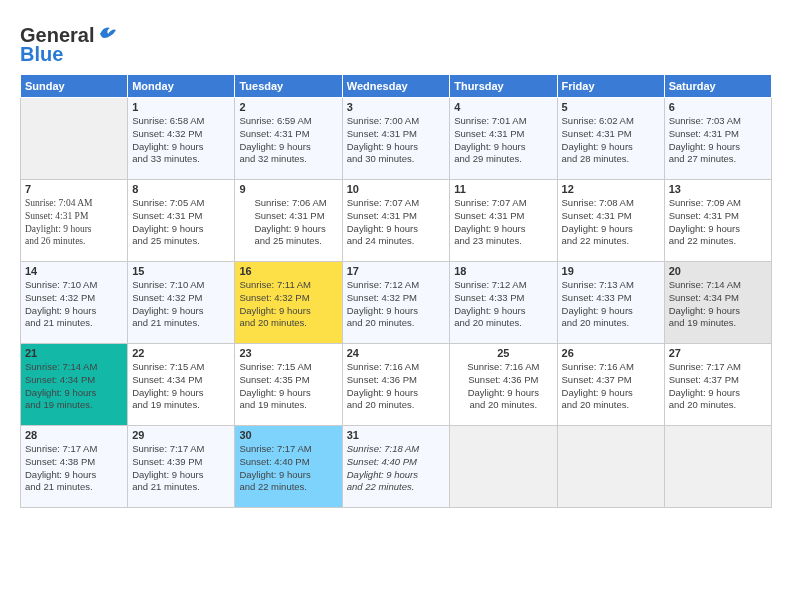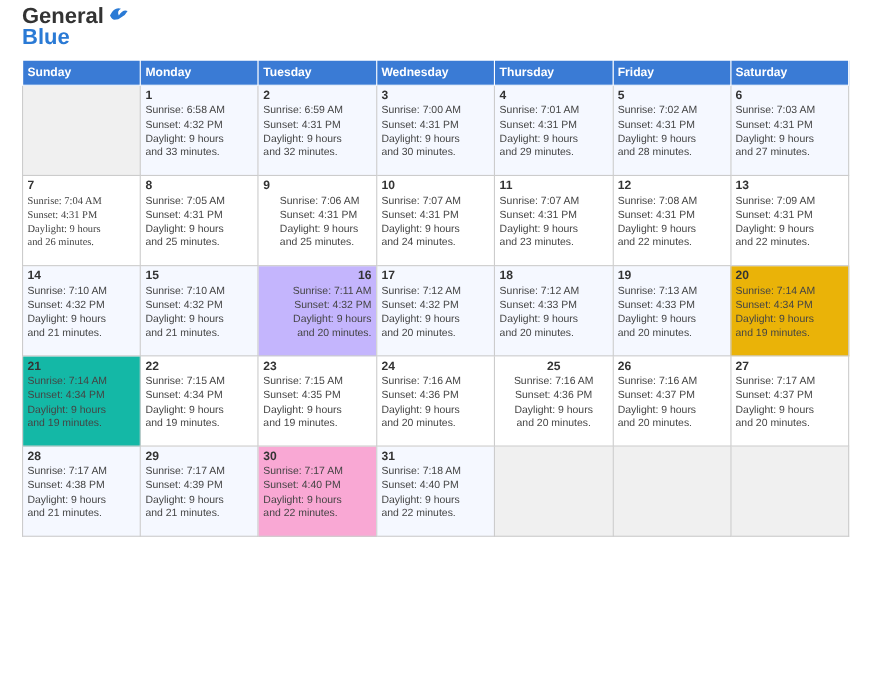--- a/index.html
+++ b/index.html
@@ -6,21 +6,21 @@
     body {
       font-family: Arial, sans-serif;
       background: #fff;
       width: 792px;
       height: 612px;
       overflow: hidden;
     }
     .page {
       width: 792px;
       height: 444px;
-      padding: 4px 20px 10px 20px;
+      padding: 24px 20px 10px 20px;
     }
     .header {
       display: flex;
       justify-content: space-between;
       align-items: flex-start;
       margin-bottom: 8px;
     }
     .logo {
       display: flex;
       flex-direction: column;
@@ -140,21 +140,21 @@
           </td>
           <td style="background: rgb(245, 248, 255);">
             <span class="day-number">4</span>
             <div class="day-info" style="white-space: pre-line;">Sunrise: 7:01 AM
 Sunset: 4:31 PM
 Daylight: 9 hours
 and 29 minutes.</div>
           </td>
           <td style="background: rgb(245, 248, 255);">
             <span class="day-number">5</span>
-            <div class="day-info" style="white-space: pre-line;">Sunrise: 7:02 AM
+            <div class="day-info" style="white-space: pre-line;">Sunrise: 6:02 AM
 Sunset: 4:31 PM
 Daylight: 9 hours
 and 28 minutes.</div>
           </td>
           <td style="background: rgb(245, 248, 255);">
             <span class="day-number">6</span>
             <div class="day-info" style="white-space: pre-line;">Sunrise: 7:03 AM
 Sunset: 4:31 PM
 Daylight: 9 hours
 and 27 minutes.</div>
@@ -219,21 +219,21 @@
 Daylight: 9 hours
 and 21 minutes.</div>
           </td>
           <td style="background: rgb(245, 248, 255);">
             <span class="day-number">15</span>
             <div class="day-info" style="white-space: pre-line;">Sunrise: 7:10 AM
 Sunset: 4:32 PM
 Daylight: 9 hours
 and 21 minutes.</div>
           </td>
-          <td style="background: #c4b5fd; text-align: right;">
+          <td style="background: #fde047;">
             <span class="day-number">16</span>
             <div class="day-info" style="white-space: pre-line;">Sunrise: 7:11 AM
 Sunset: 4:32 PM
 Daylight: 9 hours
 and 20 minutes.</div>
           </td>
           <td style="background: rgb(245, 248, 255);">
             <span class="day-number">17</span>
             <div class="day-info" style="white-space: pre-line;">Sunrise: 7:12 AM
 Sunset: 4:32 PM
@@ -247,21 +247,21 @@
 Daylight: 9 hours
 and 20 minutes.</div>
           </td>
           <td style="background: rgb(245, 248, 255);">
             <span class="day-number">19</span>
             <div class="day-info" style="white-space: pre-line;">Sunrise: 7:13 AM
 Sunset: 4:33 PM
 Daylight: 9 hours
 and 20 minutes.</div>
           </td>
-          <td style="background: #eab308; margin-top: 44px;">
+          <td style="background: #e5e5e5; margin-top: 44px;">
             <span class="day-number">20</span>
             <div class="day-info" style="white-space: pre-line;">Sunrise: 7:14 AM
 Sunset: 4:34 PM
 Daylight: 9 hours
 and 19 minutes.</div>
           </td>
         </tr>
         <tr>
           <td style="background: #14b8a6;">
             <span class="day-number">21</span>
@@ -321,30 +321,30 @@
 Daylight: 9 hours
 and 21 minutes.</div>
           </td>
           <td style="background: rgb(245, 248, 255);">
             <span class="day-number">29</span>
             <div class="day-info" style="white-space: pre-line;">Sunrise: 7:17 AM
 Sunset: 4:39 PM
 Daylight: 9 hours
 and 21 minutes.</div>
           </td>
-          <td style="background: #f9a8d4;">
+          <td style="background: #7dd3fc;">
             <span class="day-number">30</span>
             <div class="day-info" style="white-space: pre-line;">Sunrise: 7:17 AM
 Sunset: 4:40 PM
 Daylight: 9 hours
 and 22 minutes.</div>
           </td>
           <td style="background: rgb(245, 248, 255);">
             <span class="day-number">31</span>
-            <div class="day-info" style="white-space: pre-line;">Sunrise: 7:18 AM
+            <div class="day-info" style="white-space: pre-line; font-style: italic;">Sunrise: 7:18 AM
 Sunset: 4:40 PM
 Daylight: 9 hours
 and 22 minutes.</div>
           </td>
           <td class="empty-cell"></td>
           <td class="empty-cell"></td>
           <td class="empty-cell"></td>
         </tr>
       </tbody>
   </table>

